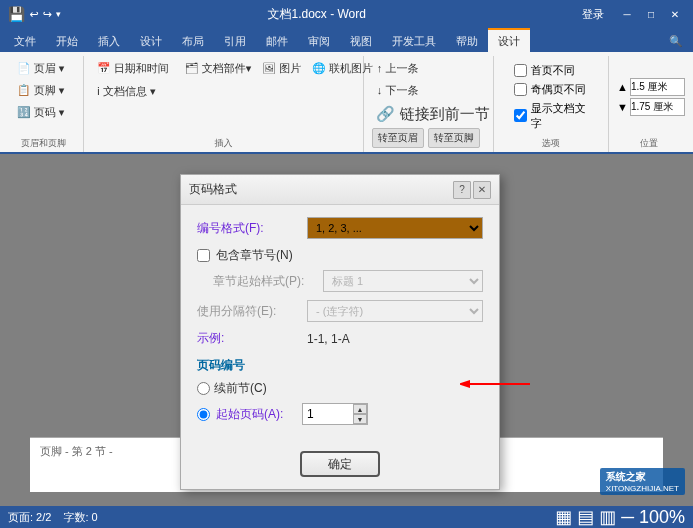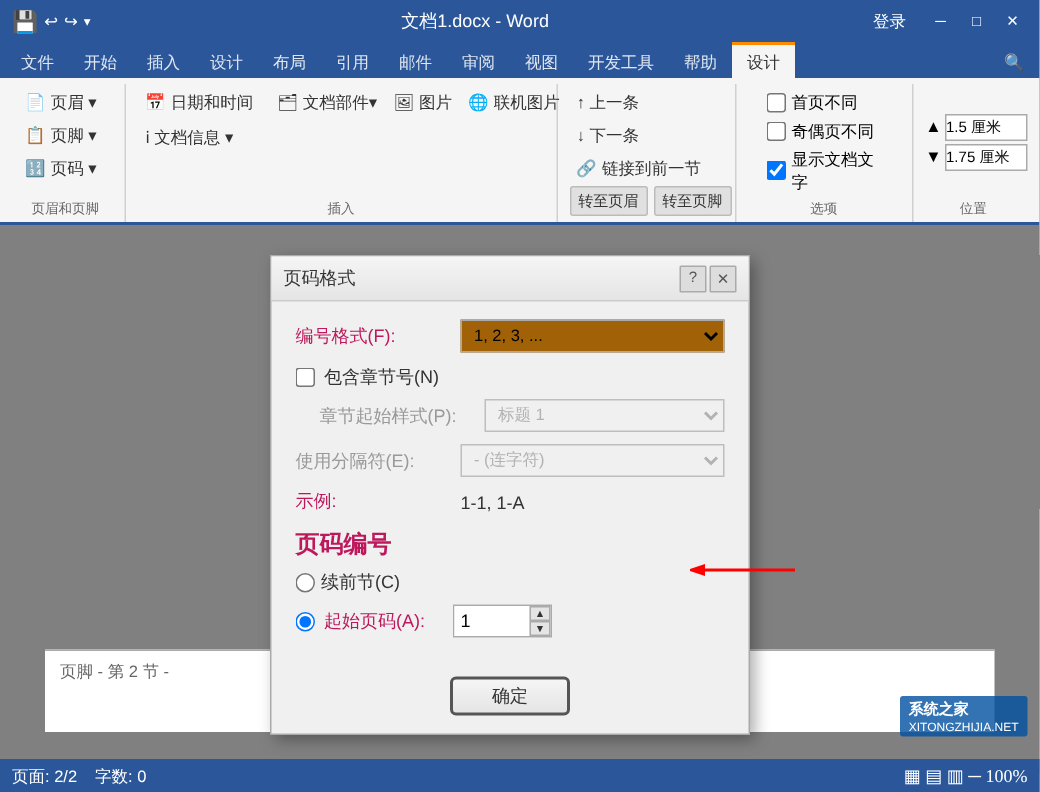--- a/index.html
+++ b/index.html
@@ -151,41 +151,41 @@
     .form-row {
       display: flex;
       align-items: center;
       margin-bottom: 8px;
       font-size: 12px;
       color: #333;
     }
     .form-label {
       min-width: 110px;
       font-size: 12px;
-      color: #be185d;
+      color: #6d28d9;
     }
     .form-select {
       flex: 1;
       height: 22px;
       font-size: 11px;
       border: 1px solid #aaa;
       background: #a16207;
       padding: 0 4px;
     }
     .form-checkbox {
       margin-right: 6px;
     }
 
     .form-disabled .form-label { color: #999; }
     .form-disabled .form-select { background: #f5f5f5; color: #999; }
 
     .section-title {
-      font-size: 16px;
+      font-size: 12px;
       font-weight: bold;
-      color: #be185d;
+      color: #0369a1;
       margin: 10px 0 6px 0;
     }
 
     .radio-row {
       display: flex;
       align-items: center;
       margin-bottom: 6px;
       font-size: 12px;
       color: #333;
     }
@@ -365,21 +365,21 @@
         <div class="ribbon-btn-small" style="font-size:11px;">🌐 联机图片</div>
       </div>
     </div>
     <div class="ribbon-group-label">插入</div>
   </div>
 
   <div class="ribbon-group" style="min-width:80px;">
     <div style="display:flex;flex-direction:column;gap:1px;flex:1;">
       <div class="ribbon-btn-small" style="font-size:11px;">↑ 上一条</div>
       <div class="ribbon-btn-small" style="font-size:11px;">↓ 下一条</div>
-      <div class="ribbon-btn-small" style="font-size:11px;">🔗 链接到前一节</div>
+      <div class="ribbon-btn-small" style="font-size:15px;">🔗 链接到前一节</div>
       <div style="display:flex;gap:4px;">
         <div class="ribbon-btn-small" style="font-size:10px;background:#e0e0e0;padding:2px 5px;border:1px solid #bbb;">转至页眉</div>
         <div class="ribbon-btn-small" style="font-size:10px;background:#e0e0e0;padding:2px 5px;border:1px solid #bbb;">转至页脚</div>
       </div>
     </div>
     <div class="ribbon-group-label"></div>
   </div>
 
   <div class="ribbon-group" style="min-width:90px;">
     <div style="display:flex;flex-direction:column;gap:2px;flex:1;justify-content:center;">
@@ -506,14 +506,14 @@
     <div style="font-weight:bold;font-size:10px;">系统之家</div>
     <div style="font-size:8px;">XITONGZHIJIA.NET</div>
   </div>
 
 </div>
 
 <div class="status-bar">
   <span style="margin-right:12px;">页面: 2/2</span>
   <span>字数: 0</span>
   <div style="flex:1;"></div>
-  <span style="font-size:12px;font-family:Liberation Serif, serif;">▦ ▤ ▥ ─ 100%</span>
+  <span style="font-size:18px;">▦ ▤ ▥ ─ 100%</span>
 </div>
 
 </body></html>

